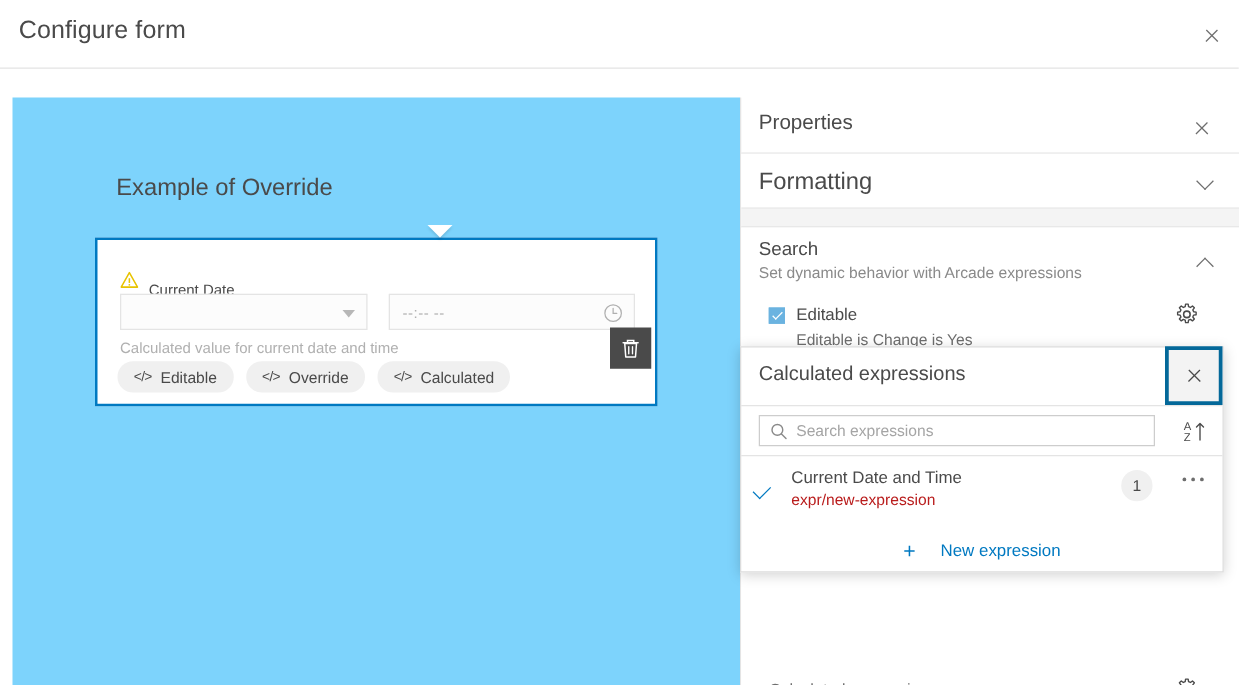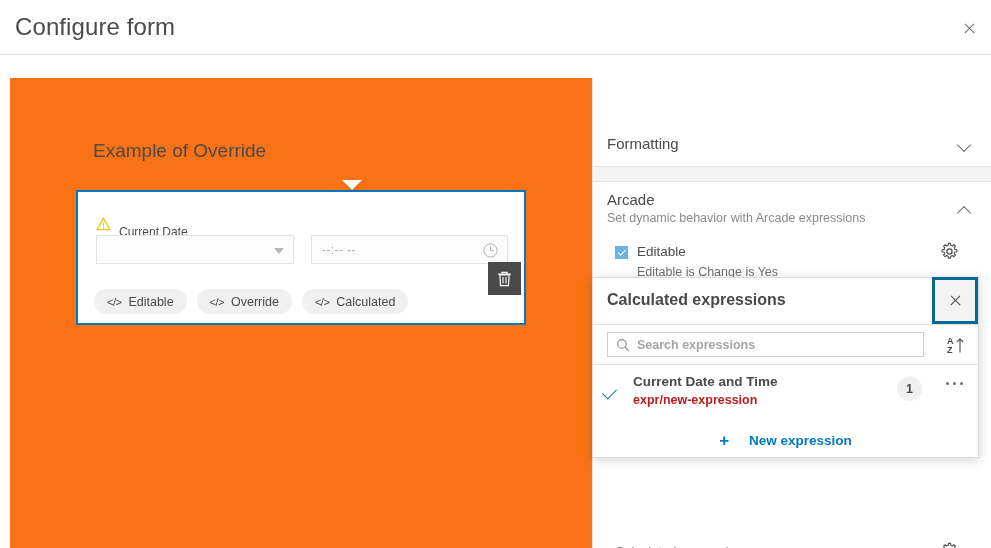--- a/index.html
+++ b/index.html
@@ -15,42 +15,42 @@
 
   
   .topbar {
     position: absolute; left: 0; top: 0;
     width: 991px; height: 55px;
     background: #ffffff;
     border-bottom: 1px solid #e4e4e4;
   }
   .topbar-title {
     position: absolute; left: 15px; top: 13px;
-    font-size: 24px; font-weight: 400; color: #4a4a4a;
+    font-size: 20px; font-weight: 400; color: #4a4a4a;
     letter-spacing: .1px;
   }
   .topbar-close {
     position: absolute; right: 10px; top: 16px;
     width: 24px; height: 24px;
     display: flex; align-items: center; justify-content: center;
     cursor: pointer; color: #6e6e6e;
   }
   .xglyph { position: relative; width: 13px; height: 13px; display:block; }
   .xglyph::before, .xglyph::after {
     content: ""; position: absolute; left: 0; top: 6px;
     width: 13px; height: 1.4px; background: currentColor;
   }
   .xglyph::before { transform: rotate(45deg); }
   .xglyph::after  { transform: rotate(-45deg); }
 
   
   .preview-pane {
     position: absolute; left: 10px; top: 78px;
     width: 582px; height: 470px;
-    background: #f97316;
+    background: #7dd3fc;
   }
   .preview-heading {
     position: absolute; left: 83px; top: 62px;
     font-size: 19px; color: #4a4a4a; font-weight: 400;
   }
 
   
   .field-card {
     position: absolute; left: 66px; top: 112px;
     width: 450px; height: 135px;
@@ -143,21 +143,21 @@
   }
 
   .accordion-row {
     position: absolute; left: 0; width: 399px;
     border-bottom: 1px solid #e4e4e4;
     background: #ffffff;
   }
   .accordion-formatting { top: 45px; height: 44px; }
   .acc-title {
     position: absolute; left: 14px; top: 12px;
-    font-size: 15px; color: #4a4a4a;
+    font-size: 19px; color: #4a4a4a;
   }
   .acc-chev {
     position: absolute; right: 23px; top: 17px;
     width: 10px; height: 10px;
     border-right: 1.4px solid #6e6e6e;
     border-bottom: 1.4px solid #6e6e6e;
   }
   .chev-down { transform: rotate(45deg); }
 
   .spacer-band {
@@ -221,21 +221,20 @@
   }
 
   
   .popover {
     position: absolute; left: 592px; top: 277px;
     width: 387px; height: 181px;
     background: #ffffff;
     border: 1px solid #dcdcdc;
     box-shadow: 0 2px 10px rgba(0,0,0,.18);
     z-index: 10;
-    font-weight: bold;
   }
   .pop-header {
     position: absolute; left: 0; top: 0;
     width: 385px; height: 47px;
     border-bottom: 1px solid #e4e4e4;
   }
   .pop-title {
     position: absolute; left: 14px; top: 13px;
     font-size: 16px; color: #4a4a4a;
   }
@@ -349,20 +348,21 @@
       </div>
       <div class="time-input">
         <span class="time-placeholder">--:-- --</span>
         <svg class="clock-icon" width="17" height="17" viewBox="0 0 17 17">
           <circle cx="8.5" cy="8.5" r="6.6" fill="none" stroke="#b0b0b0" stroke-width="1"></circle>
           <path d="M8.5 4.6 V8.7 H11.4" fill="none" stroke="#b0b0b0" stroke-width="1" stroke-linecap="round"></path>
         </svg>
       </div>
     </div>
 
+    <div class="helper-text">Calculated value for current date and time</div>
 
     <div class="chips-row">
       <div class="chip">
         <span class="code-ico">&lt;/&gt;</span>
         <span>Editable</span>
       </div>
       <div class="chip">
         <span class="code-ico">&lt;/&gt;</span>
         <span>Override</span>
       </div>
@@ -377,30 +377,36 @@
     <svg width="17" height="18" viewBox="0 0 17 18">
       <path d="M2.5 4.2 H14.5 M6 4.2 V2.4 H11 V4.2" fill="none" stroke="#ffffff" stroke-width="1.2" stroke-linecap="round"></path>
       <path d="M3.8 4.8 H13.2 L12.4 15.6 H4.6 Z" fill="none" stroke="#ffffff" stroke-width="1.2" stroke-linejoin="round"></path>
       <path d="M7 7.4 V13 M10 7.4 V13" fill="none" stroke="#ffffff" stroke-width="1.1" stroke-linecap="round"></path>
     </svg>
   </div>
 </div>
 
 <div class="props-pane">
 
+  <div class="props-header">
+    <div class="props-title">Properties</div>
+    <div class="props-close">
+      <span class="xglyph"></span>
+    </div>
+  </div>
 
   <div class="accordion-row accordion-formatting">
     <div class="acc-title">Formatting</div>
     <span class="acc-chev chev-down"></span>
   </div>
 
   <div class="spacer-band"></div>
 
   <div class="logic-section">
-    <div class="logic-title">Arcade</div>
+    <div class="logic-title">Search</div>
     <div class="logic-sub">Set dynamic behavior with Arcade expressions</div>
     <span class="logic-chev"></span>
 
     <div class="logic-item li-editable">
       <div class="checkbox">
         <span class="check-mark"></span>
       </div>
       <div class="li-label">Editable</div>
       <div class="li-sub">Editable is Change is Yes</div>
       <div class="gear-btn">

